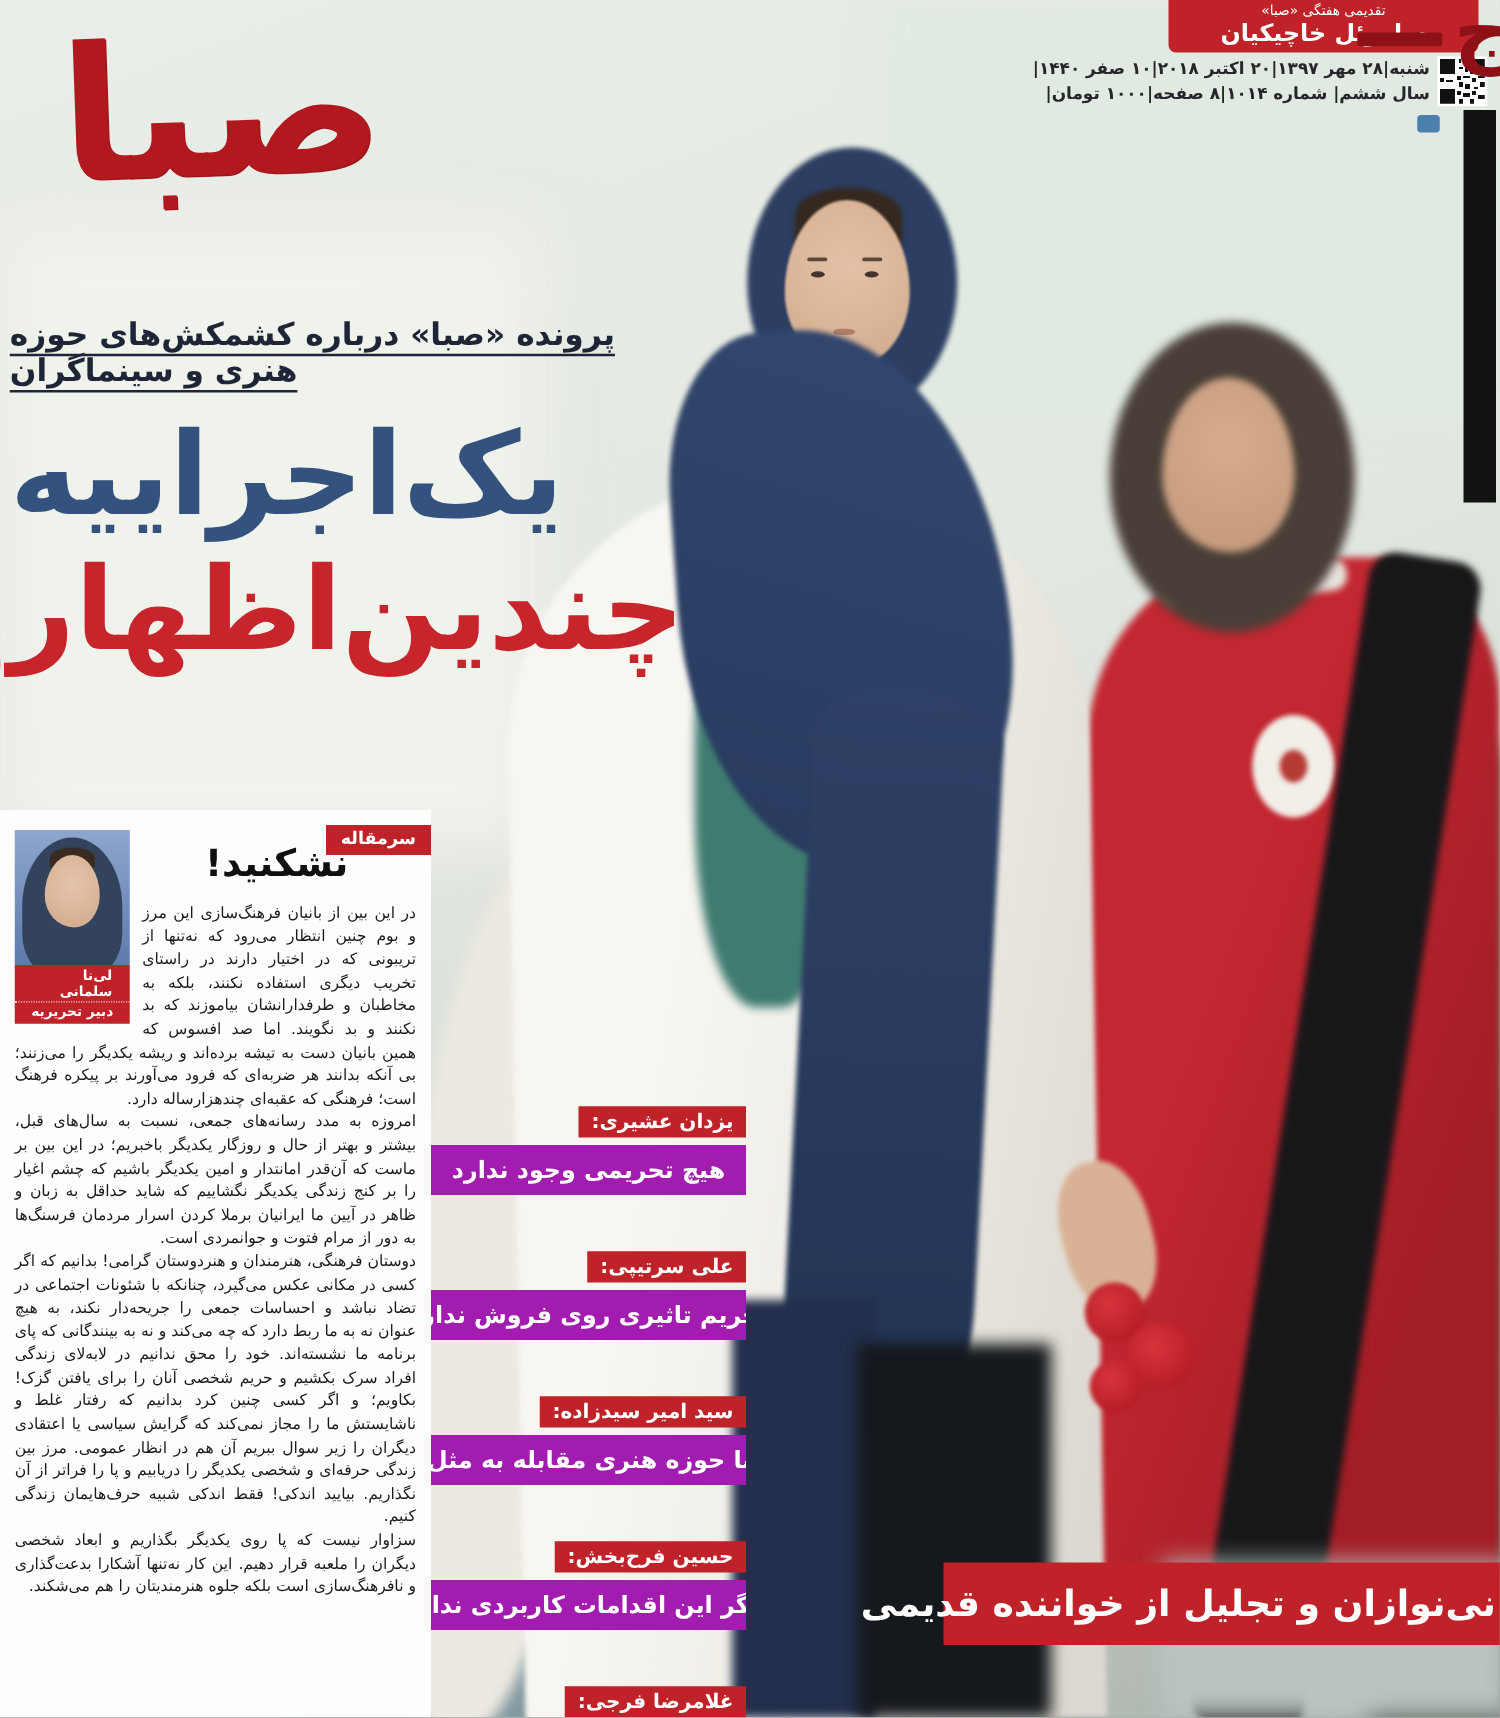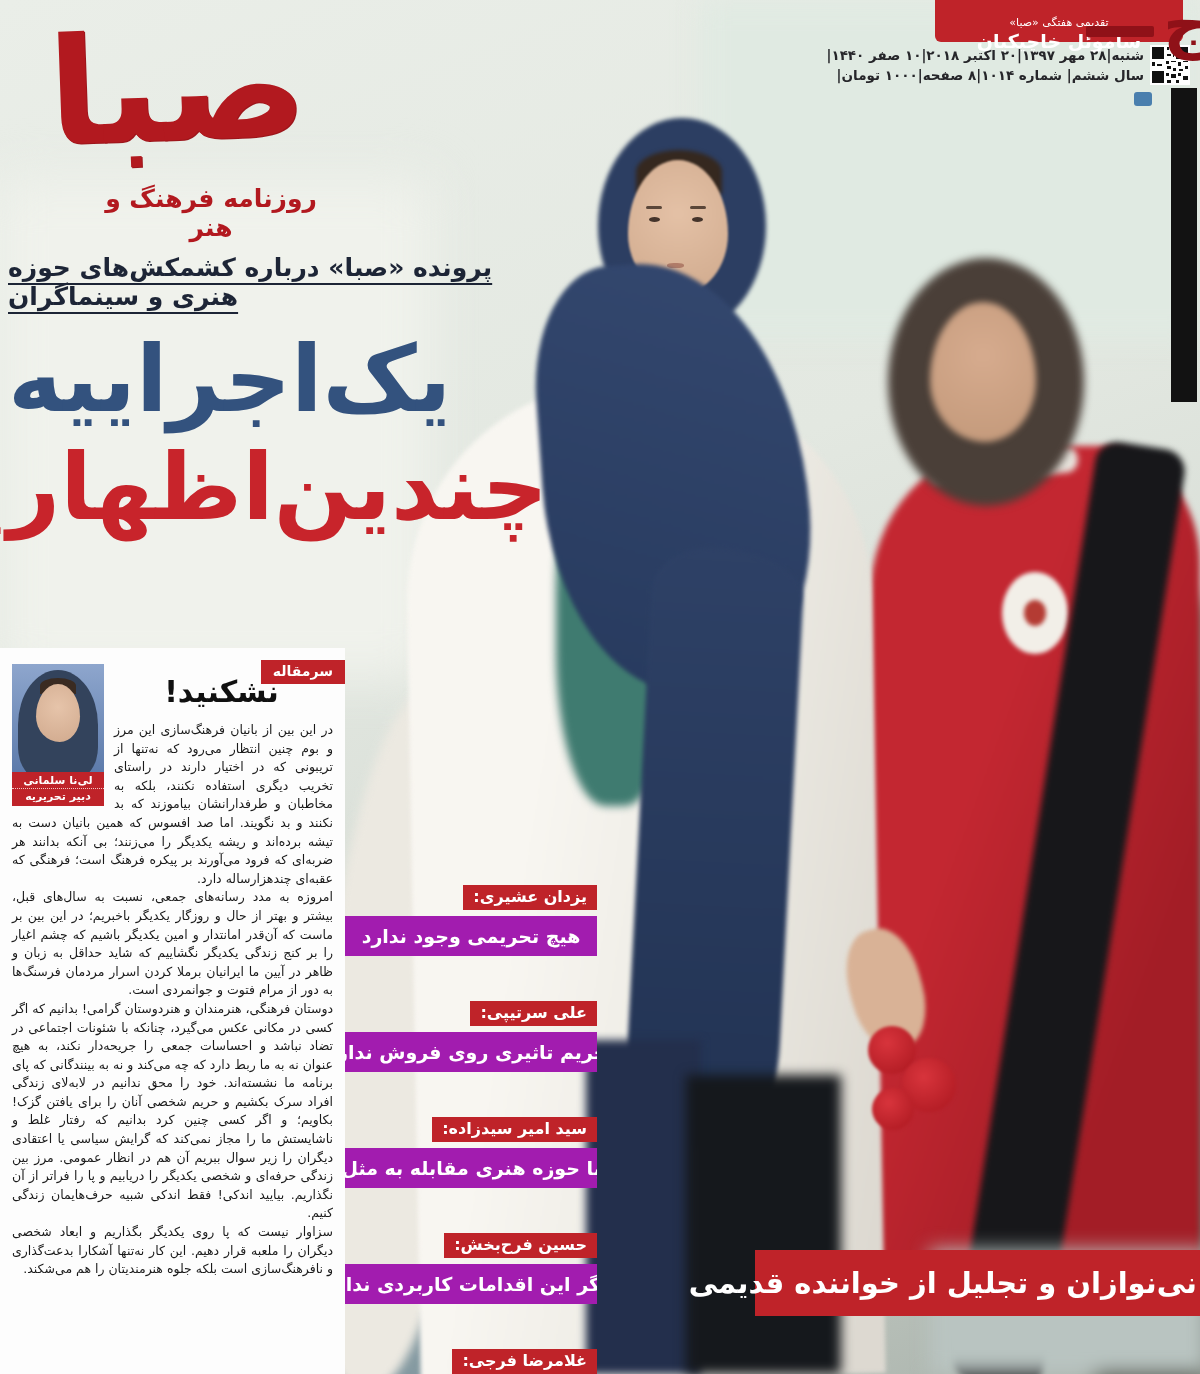--- a/index.html
+++ b/index.html
@@ -39,21 +39,21 @@
   .ph-mouth { left:667px; top:263px; width:17px; height:5px; background:#b07c68; border-radius:40%; filter:blur(.6px); }
   .ph-drape { left:542px; top:262px; width:265px; height:430px; background:linear-gradient(200deg,#34486f,#273a5e); border-radius:30% 60% 40% 50%; transform:rotate(-4deg); filter:blur(2px); }
   .ph-tail { left:638px; top:548px; width:152px; height:600px; background:linear-gradient(180deg,#2e4166,#223353); border-radius:40% 60% 30% 50%/8% 8% 18% 18%; transform:rotate(3deg); filter:blur(2px); }
   .ph-tail2 { left:586px; top:1040px; width:115px; height:334px; background:#232f4c; filter:blur(4px); }
   .ph-darkmid { left:686px; top:1075px; width:155px; height:299px; background:#15181c; filter:blur(6px); }
   .ph-hand { left:850px; top:928px; width:72px; height:122px; background:#d9b296; border-radius:45%; transform:rotate(-15deg); filter:blur(2px); }
   .ph-flower { background:radial-gradient(circle at 40% 35%,#d8343c,#a9161e); border-radius:50%; filter:blur(1.5px); }
   
   .logo-text { position:absolute; left:48px; top:-14px; z-index:3; font-size:148px; font-weight:bold; color:#b2191f; transform:rotate(-2deg); line-height:1.4; text-shadow:1px 1px 0 #9c151b; }
   .logo-tagline { position:absolute; left:82px; top:184px; width:258px; z-index:3; font-size:25px; font-weight:bold; color:#b2191f; text-align:center; }
-  .supplement { position:absolute; right:17px; top:0; width:248px; height:42px; z-index:3; background:#bf2329; color:#fff; text-align:center; border-radius:0 0 6px 6px; padding-top:16px; }
+  .supplement { position:absolute; right:17px; top:0; width:248px; height:42px; z-index:3; background:#bf2329; color:#fff; text-align:center; border-radius:0 0 6px 6px; padding-top:2px; }
   .sup-kicker { font-size:11px; line-height:13px; }
   .sup-title { font-size:19px; font-weight:bold; line-height:24px; }
   .corner-glyph { position:absolute; right:-8px; top:-12px; z-index:4; font-size:62px; font-weight:bold; color:#8f1118; line-height:1.2; }
   .glyph-dash { position:absolute; right:46px; top:26px; width:68px; height:11px; background:#8f1118; z-index:4; border-radius:2px; }
   .dateline { position:absolute; right:56px; top:46px; z-index:3; text-align:right; font-size:13.5px; font-weight:bold; color:#26262a; line-height:19.5px; }
   .qr { position:absolute; right:10px; top:45px; z-index:3; width:40px; height:40px; background:#fff; padding:2px; }
   .blue-tab { position:absolute; right:48px; top:92px; z-index:3; width:18px; height:14px; background:#4a7fae; border-radius:3px; }
   .photo-credit { position:absolute; right:3px; top:88px; z-index:3; width:26px; height:314px; background:#121212; overflow:hidden; }
   
   .lead { position:absolute; left:8px; top:253px; width:540px; z-index:2; text-align:left; }
@@ -63,21 +63,21 @@
   .headline.red  { margin-top:14px; font-size:92px; color:#c8242b; }
   
   .editorial { position:absolute; left:0; top:648px; width:345px; height:726px; z-index:2; background:#fdfdfd; padding:10px 12px 8px; overflow:hidden; }
   .ed-tab { position:absolute; top:12px; right:0; background:#bf2329; color:#fff; font-size:14px; font-weight:bold; padding:3px 12px 5px; }
   .headshot-wrap { float:left; width:92px; margin:6px 10px 6px 0; }
   .headshot { position:relative; width:92px; height:108px; background:linear-gradient(180deg,#8ea6cd,#5d7bab); overflow:hidden; }
   .hs-scarf { position:absolute; left:6px; top:6px; width:80px; height:110px; background:#33435c; border-radius:50% 50% 30% 30%; }
   .hs-face { position:absolute; left:24px; top:20px; width:44px; height:58px; background:radial-gradient(circle at 50% 40%,#e6c4aa,#d0a98d); border-radius:50% 50% 46% 54%/56% 56% 44% 44%; }
   .hs-hair { position:absolute; left:28px; top:14px; width:36px; height:16px; background:#3a2b22; border-radius:50% 50% 0 0; }
   .ed-caption { background:#bf2329; color:#fff; font-size:11px; font-weight:bold; text-align:center; }
-  .ed-caption .c1 { padding:2px 0 1px; border-bottom:1px dotted #f3c6c6; }
+  .ed-caption .c1 { padding:2px 14px 1px; border-bottom:1px dotted #f3c6c6;text-align:right; }
   .ed-caption .c2 { padding:1px 2px 3px; }
   .ed-title { text-align:center; font-size:30px; font-weight:bold; color:#101010; margin:16px 4px 12px; }
   .ed-body p { font-size:12.5px; line-height:18.6px; text-align:justify; color:#1a1a1a; }
   
   .quotes { position:absolute; left:345px; top:840px; width:252px; z-index:2; }
   .q-group { margin-bottom:13px; text-align:right;margin-top:45px; }
   .q-name { display:inline-block; background:#bf2329; color:#fff; font-size:16px; font-weight:bold; padding:2px 10px 4px; }
   .q-bar { margin-top:6px; background:#a21caf; color:#fff; font-size:19px; font-weight:bold; height:40px; display:flex; align-items:center; justify-content:center; white-space:nowrap; overflow:hidden; }
   
   .report { position:absolute; right:0; top:1238px; width:505px; z-index:2; }
@@ -120,21 +120,20 @@
     <div class="ph-tail"></div>
     <div class="ph-tail2"></div>
     <div class="ph-darkmid"></div>
     <div class="ph-hand"></div>
     <div class="ph-flower" style="left:868px; top:1026px; width:48px; height:48px;"></div>
     <div class="ph-flower" style="left:902px; top:1058px; width:54px; height:54px;"></div>
     <div class="ph-flower" style="left:872px; top:1088px; width:42px; height:42px;"></div>
   </div>
 
   <div class="logo-text">صبا</div>
-  <div class="logo-tagline">روزنامه فرهنگ و هنر</div>
 
   <div class="supplement">
     <div class="sup-kicker">تقدیمی هفتگی «صبا»</div>
     <div class="sup-title">ساموئل خاچیکیان</div>
   </div>
   <div class="glyph-dash"></div>
   <div class="corner-glyph">ج</div>
 
   <div class="dateline">
     <div>شنبه|۲۸ مهر ۱۳۹۷|۲۰ اکتبر ۲۰۱۸|۱۰ صفر ۱۴۴۰|</div>

